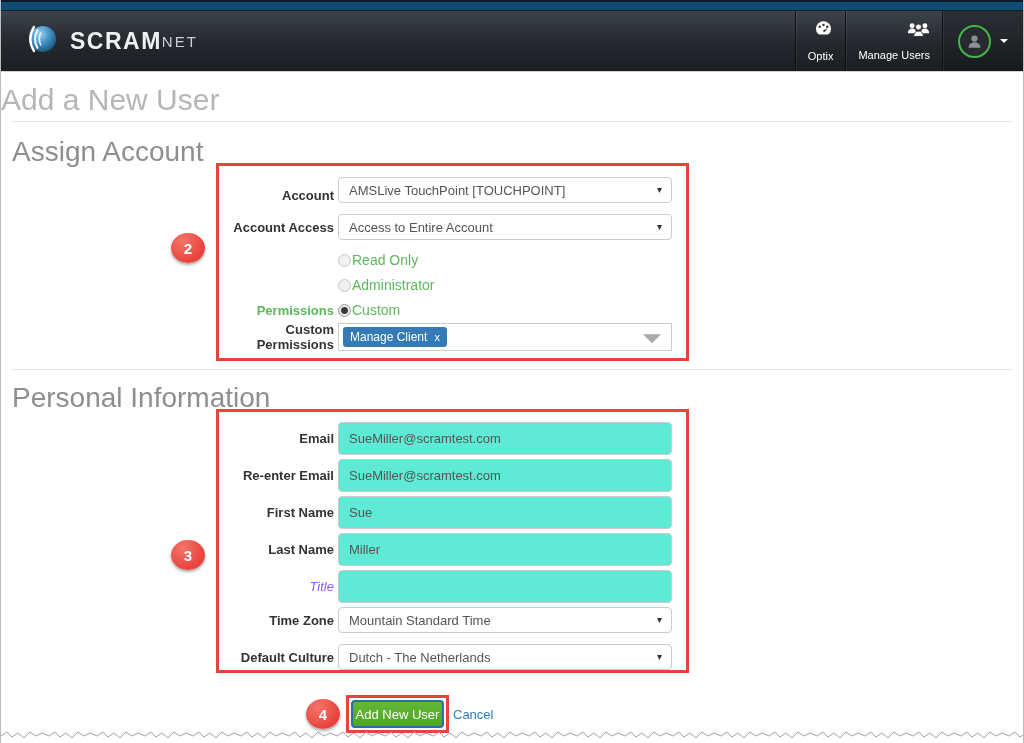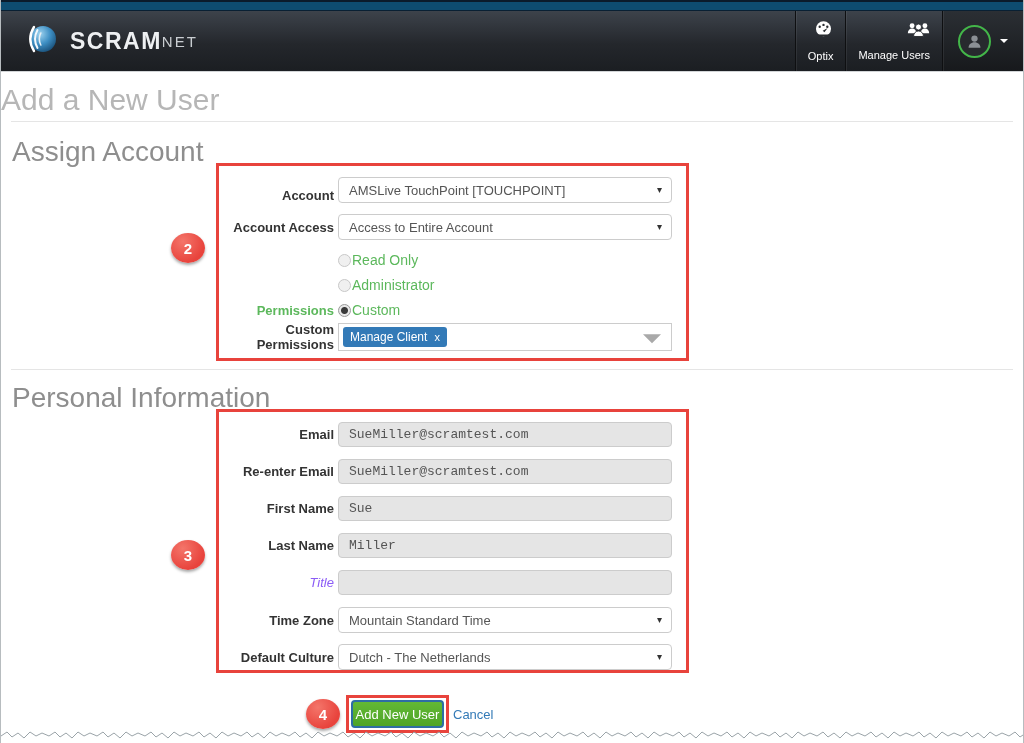--- a/index.html
+++ b/index.html
@@ -46,22 +46,22 @@
 
   
   .form-row { position:absolute; left:3px; right:14px; display:flex; align-items:center; }
   .fr-label { width:112px; text-align:right; font-size:13px; font-weight:bold; color:#333; flex:none; }
   .fr-label.normal { font-weight:400; color:#8b5cf6;font-style:italic; }
   .fr-label.green { color:#5cb85c; }
   .fr-control { margin-left:4px; flex:1; position:relative; }
   .select { height:26px; border:1px solid #ccc; border-radius:4px; background:#fff;
             display:flex; align-items:center; padding:0 24px 0 10px; font-size:13px; color:#555; cursor:pointer; }
   .sel-caret { position:absolute; right:9px; top:50%; transform:translateY(-52%); font-size:10px; color:#333; }
-  .fr-input { height:25px; width:100%; border:1px solid #ccc; border-radius:4px; padding:0 10px;
-              font-size:13px; color:#555; font-family:Liberation Mono, monospace; background:#e5e5e5; }
+  .fr-input { height:33px; width:100%; border:1px solid #ccc; border-radius:4px; padding:0 10px;
+              font-size:13px; color:#555; font-family:Liberation Sans, sans-serif; background:#5eead4; }
   .radios-row { align-items:flex-end; }
   .radios { display:flex; flex-direction:column; gap:9px; }
   .radio-opt { display:flex; align-items:center; gap:1px; font-size:14px; color:#5cb85c; cursor:pointer; }
   .radio { width:13px; height:13px; border-radius:50%; border:1px solid #c8c8c8; background:#f0f0f0; flex:none; }
   .radio.sel { background:radial-gradient(circle, #3a3a3a 0 3px, #e9e9e9 4px); border-color:#9a9a9a; }
   .multi { height:28px; border:1px solid #ccc; border-radius:0; background:#fff;
            display:flex; align-items:center; padding:0 34px 0 4px; cursor:pointer; }
   .tag { background:#337ab7; color:#fff; font-size:12px; padding:3px 7px; border-radius:3px;
          display:flex; align-items:center; gap:7px; }
   .tag-x { font-size:11px; cursor:pointer; }

